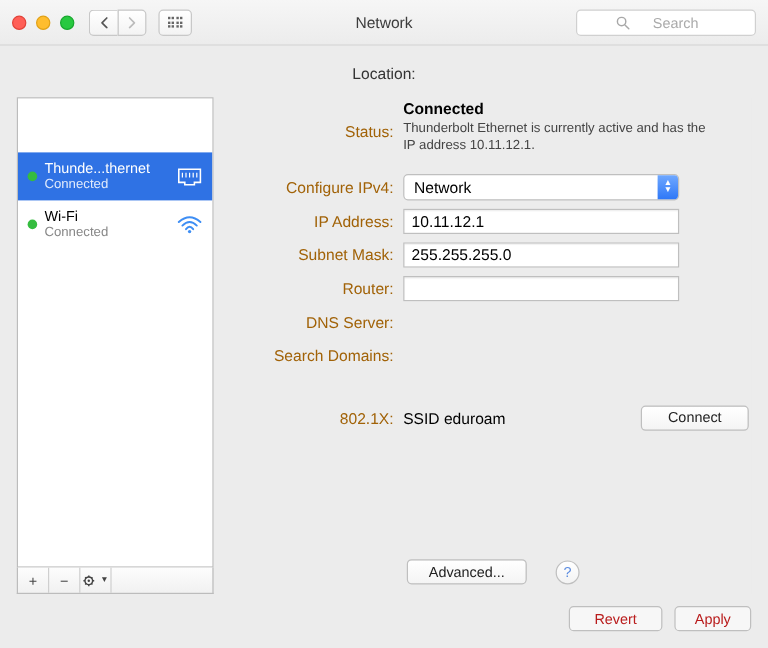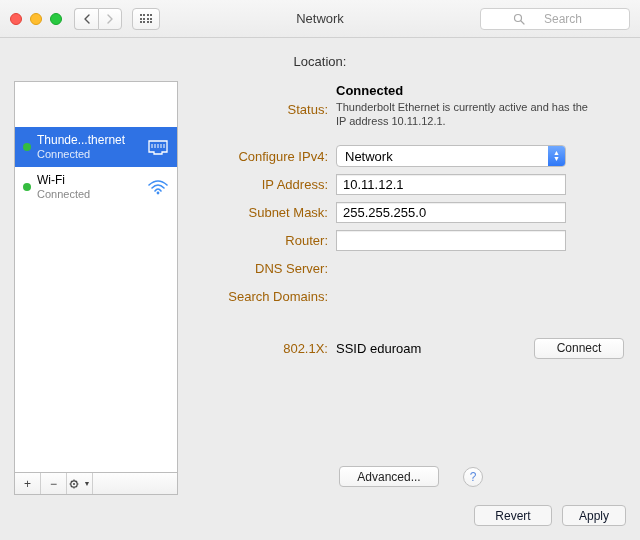--- a/index.html
+++ b/index.html
@@ -227,21 +227,21 @@
     background: linear-gradient(#ffffff, #f4f4f4);
     border: 1px solid #bfbfbf;
     border-radius: 4px;
     font-size: 12px;
     cursor: pointer;
     display: inline-flex;
     align-items: center;
     justify-content: center;
     color: #222;
   }
-  .btn.disabled { color: #0f172a; background: #f7f7f7; cursor: default; }
+  .btn.disabled { color: #b91c1c; background: #f7f7f7; cursor: default; }
   .advanced-row {
     display: flex;
     align-items: center;
     justify-content: center;
     gap: 24px;
     margin-top: auto;
     padding-bottom: 6px;
   }
   .help-btn {
     width: 20px; height: 20px; border-radius: 50%;

